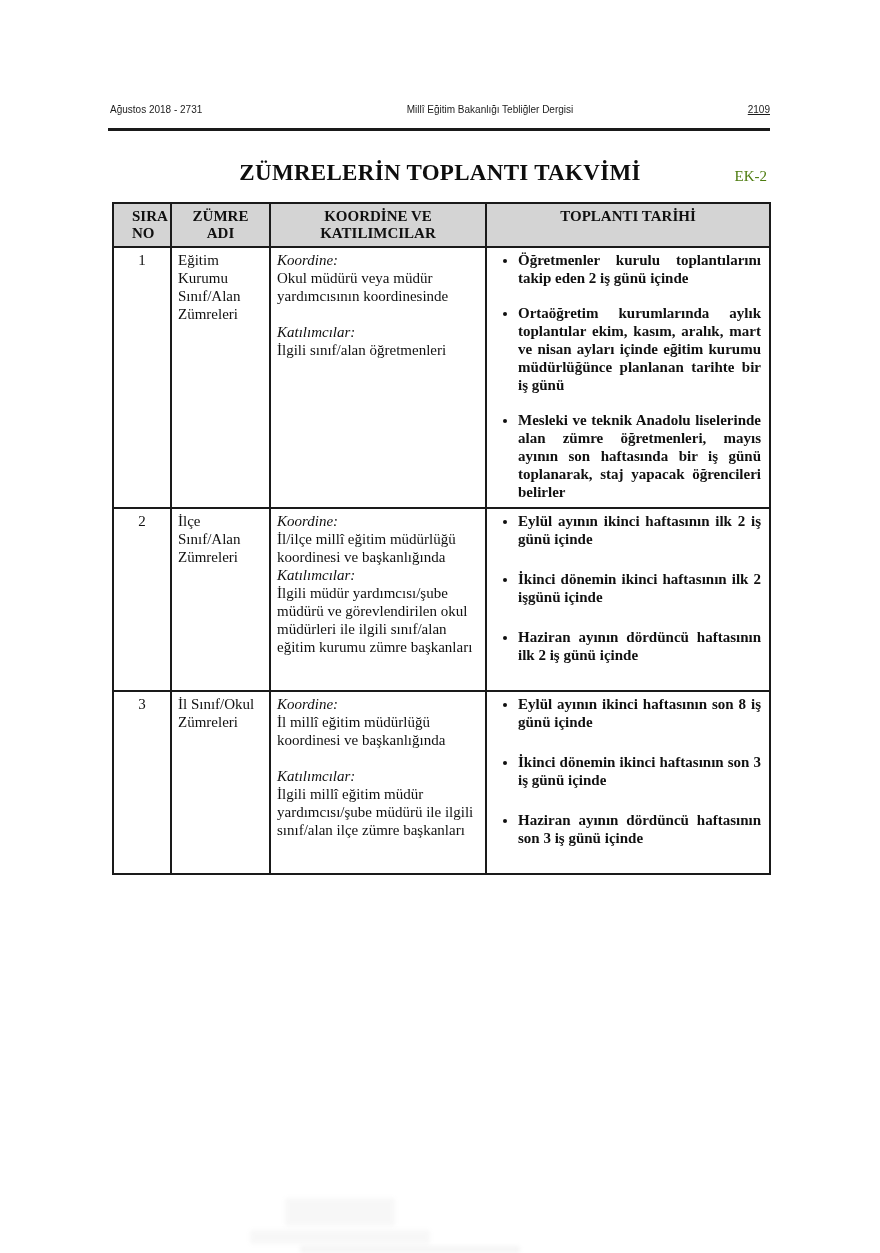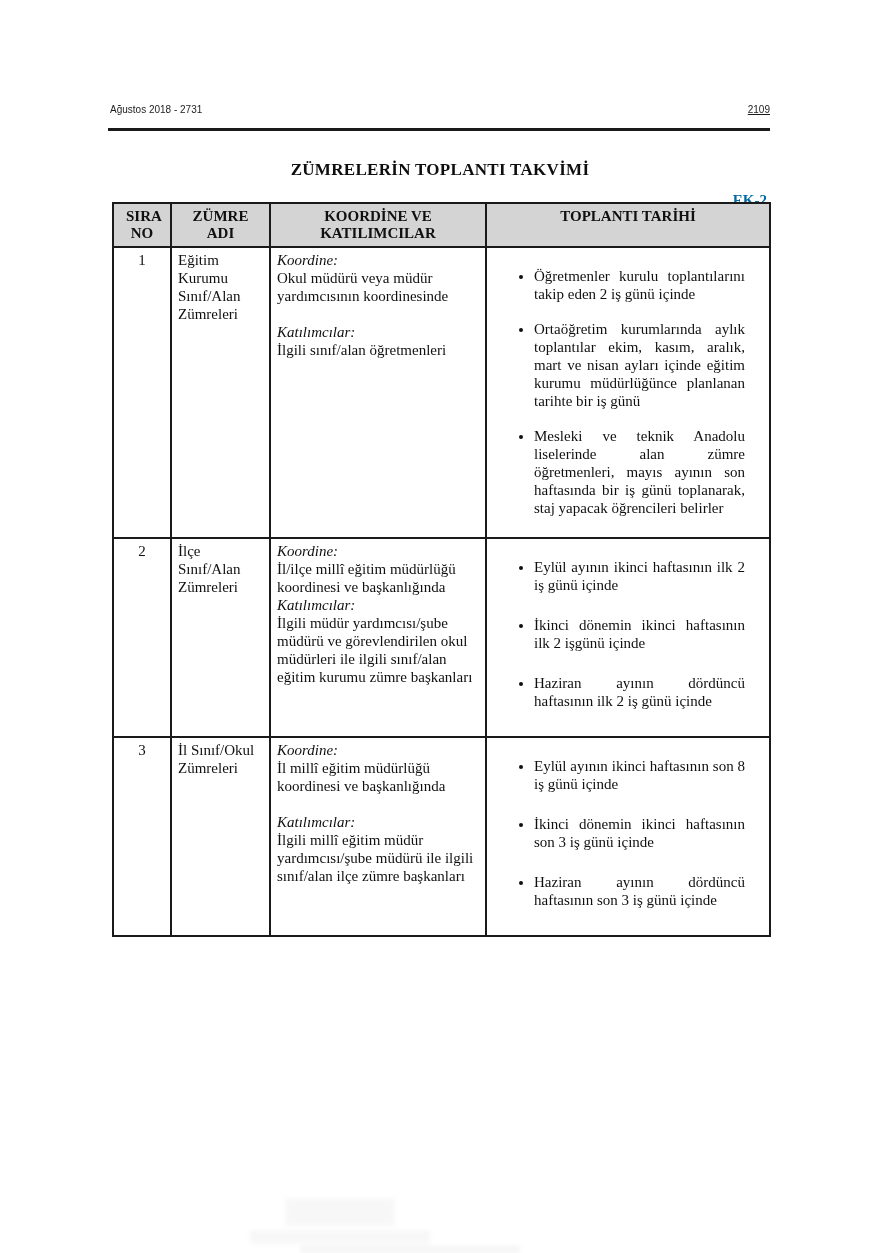--- a/index.html
+++ b/index.html
@@ -46,33 +46,33 @@
     background: #1a1a1a;
   }
   
   .doc-title {
     position: absolute;
     left: 0;
     top: 160px;
     width: 660px;
     text-align: center;
     font-weight: bold;
-    font-size: 17px;
+    font-size: 23px;
     letter-spacing: 0.3px;
     color: #0e0e0e;
   }
   .annex-label {
     position: absolute;
     left: 0;
-    top: 192px;
+    top: 168px;
     width: 657px;
     text-align: right;
-    font-weight: bold;
+    font-weight: normal;
     font-size: 15px;
-    color: #0369a1;
+    color: #4d7c0f;
   }
   
   table.cal {
     position: absolute;
     left: 2px;
     top: 202px;
     width: 657px;
     border-collapse: collapse;
     table-layout: fixed;
     font-size: 15px;
@@ -83,36 +83,37 @@
     border: 2px solid #1a1a1a;
     vertical-align: top;
     padding: 3px 6px 4px 6px;
   }
   table.cal th {
     background: #d4d4d4;
     font-weight: bold;
     text-align: center;
     font-size: 15px;
     line-height: 17px;
-    padding: 4px 12px;
+    padding: 4px 18px;
   }
   col.c-sira   { width: 58px; }
   col.c-zumre  { width: 99px; }
   col.c-koord  { width: 216px; }
   col.c-tarih  { width: 284px; }
   td.sira { text-align: center; }
   .sec-label {
     font-style: italic;
   }
   .koord-gap { height: 18px; }
   .koord-gap.small { height: 0px; }
   ul.dates {
-    margin: 16px;
+    margin: 0;
     padding: 0 2px 0 25px;
     list-style-type: disc;
+    font-weight: bold;
   }
   ul.dates li {
     text-align: justify;
     margin: 0 0 17px 0;
   }
   tr.row-2 ul.dates li, tr.row-3 ul.dates li { margin-bottom: 22px; }
   ul.dates li:last-child { margin-bottom: 2px; }
   
   .scan-artifact {
     position: absolute;
@@ -125,20 +126,21 @@
   .art-2 { left: 250px; top: 1230px; width: 180px; height: 14px; }
   .art-3 { left: 300px; top: 1246px; width: 220px; height: 7px; opacity: 0.14; }
 </style>
 </head>
 <body>
 
 <div class="content">
 
   <div class="page-head">
     <span class="left">Ağustos 2018 - 2731</span>
+    <span class="center">Millî Eğitim Bakanlığı Tebliğler Dergisi</span>
     <span class="right">2109</span>
   </div>
   <div class="head-rule"></div>
 
   <div class="doc-title">ZÜMRELERİN TOPLANTI TAKVİMİ</div>
   <div class="annex-label">EK-2</div>
 
   <table class="cal">
     <colgroup>
       <col class="c-sira">

